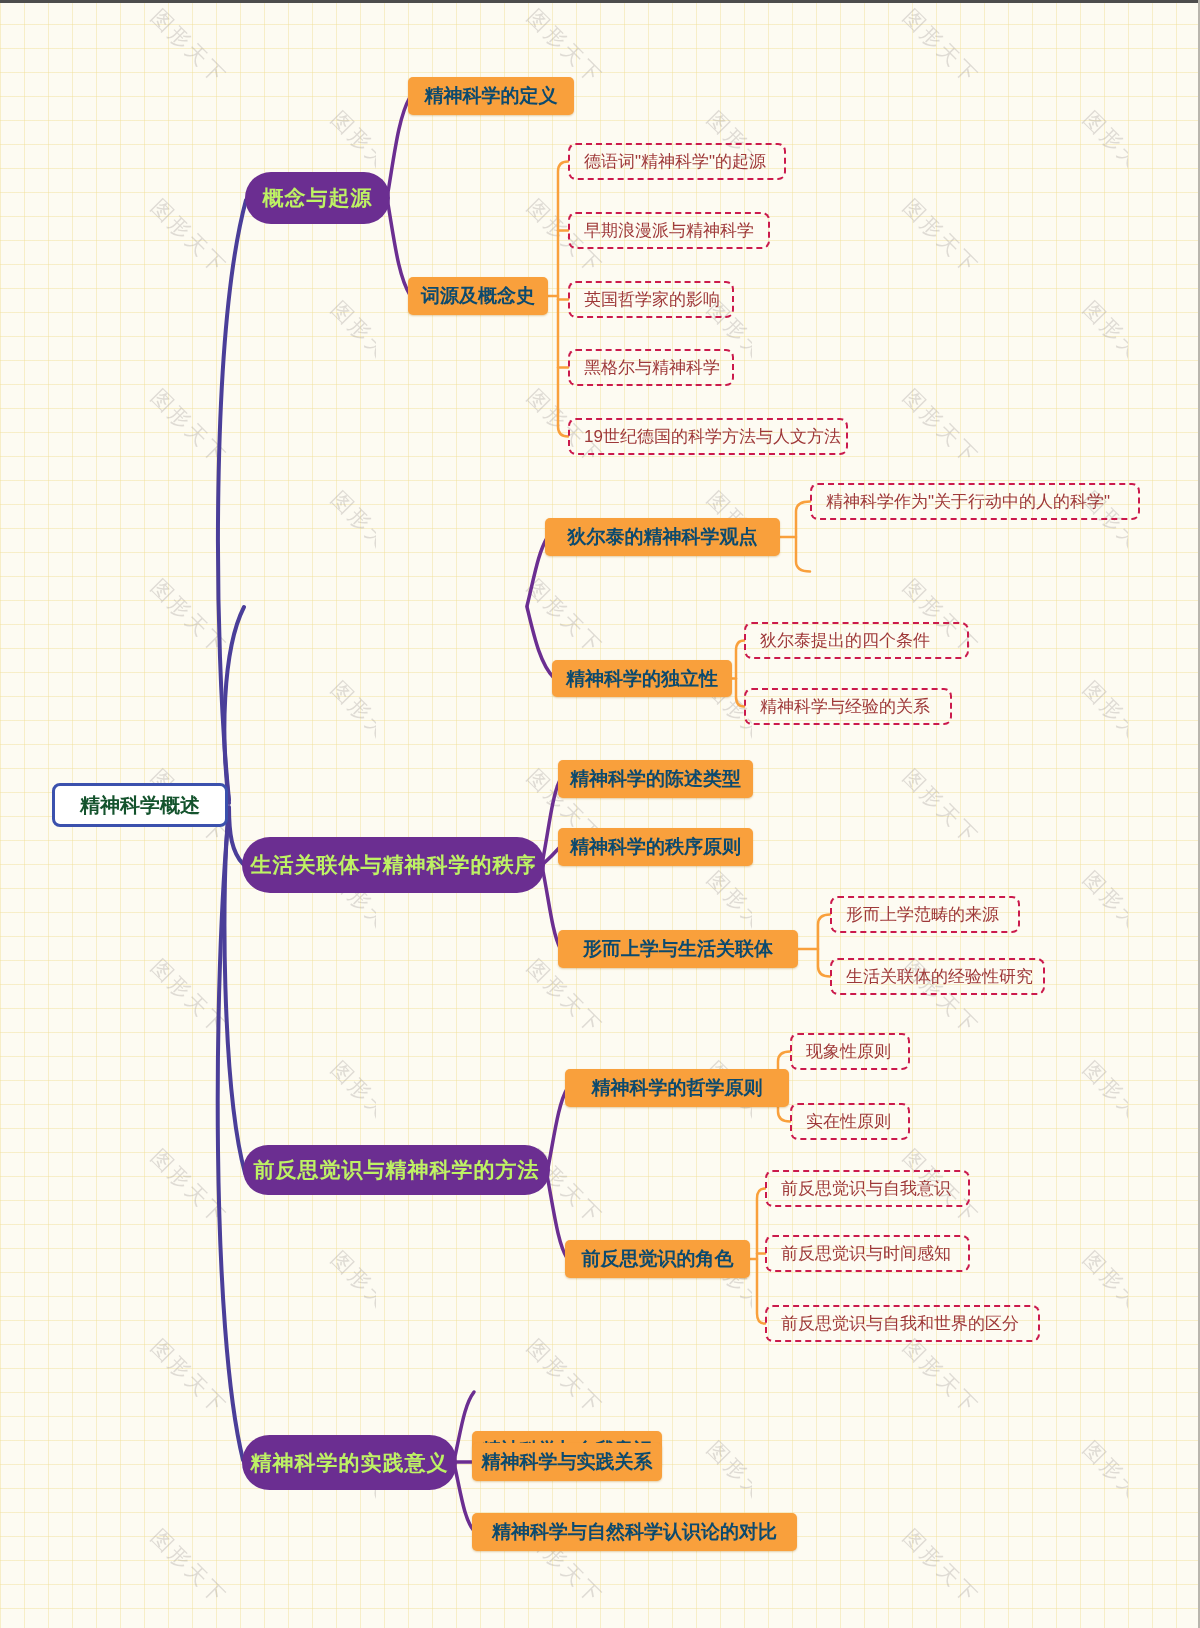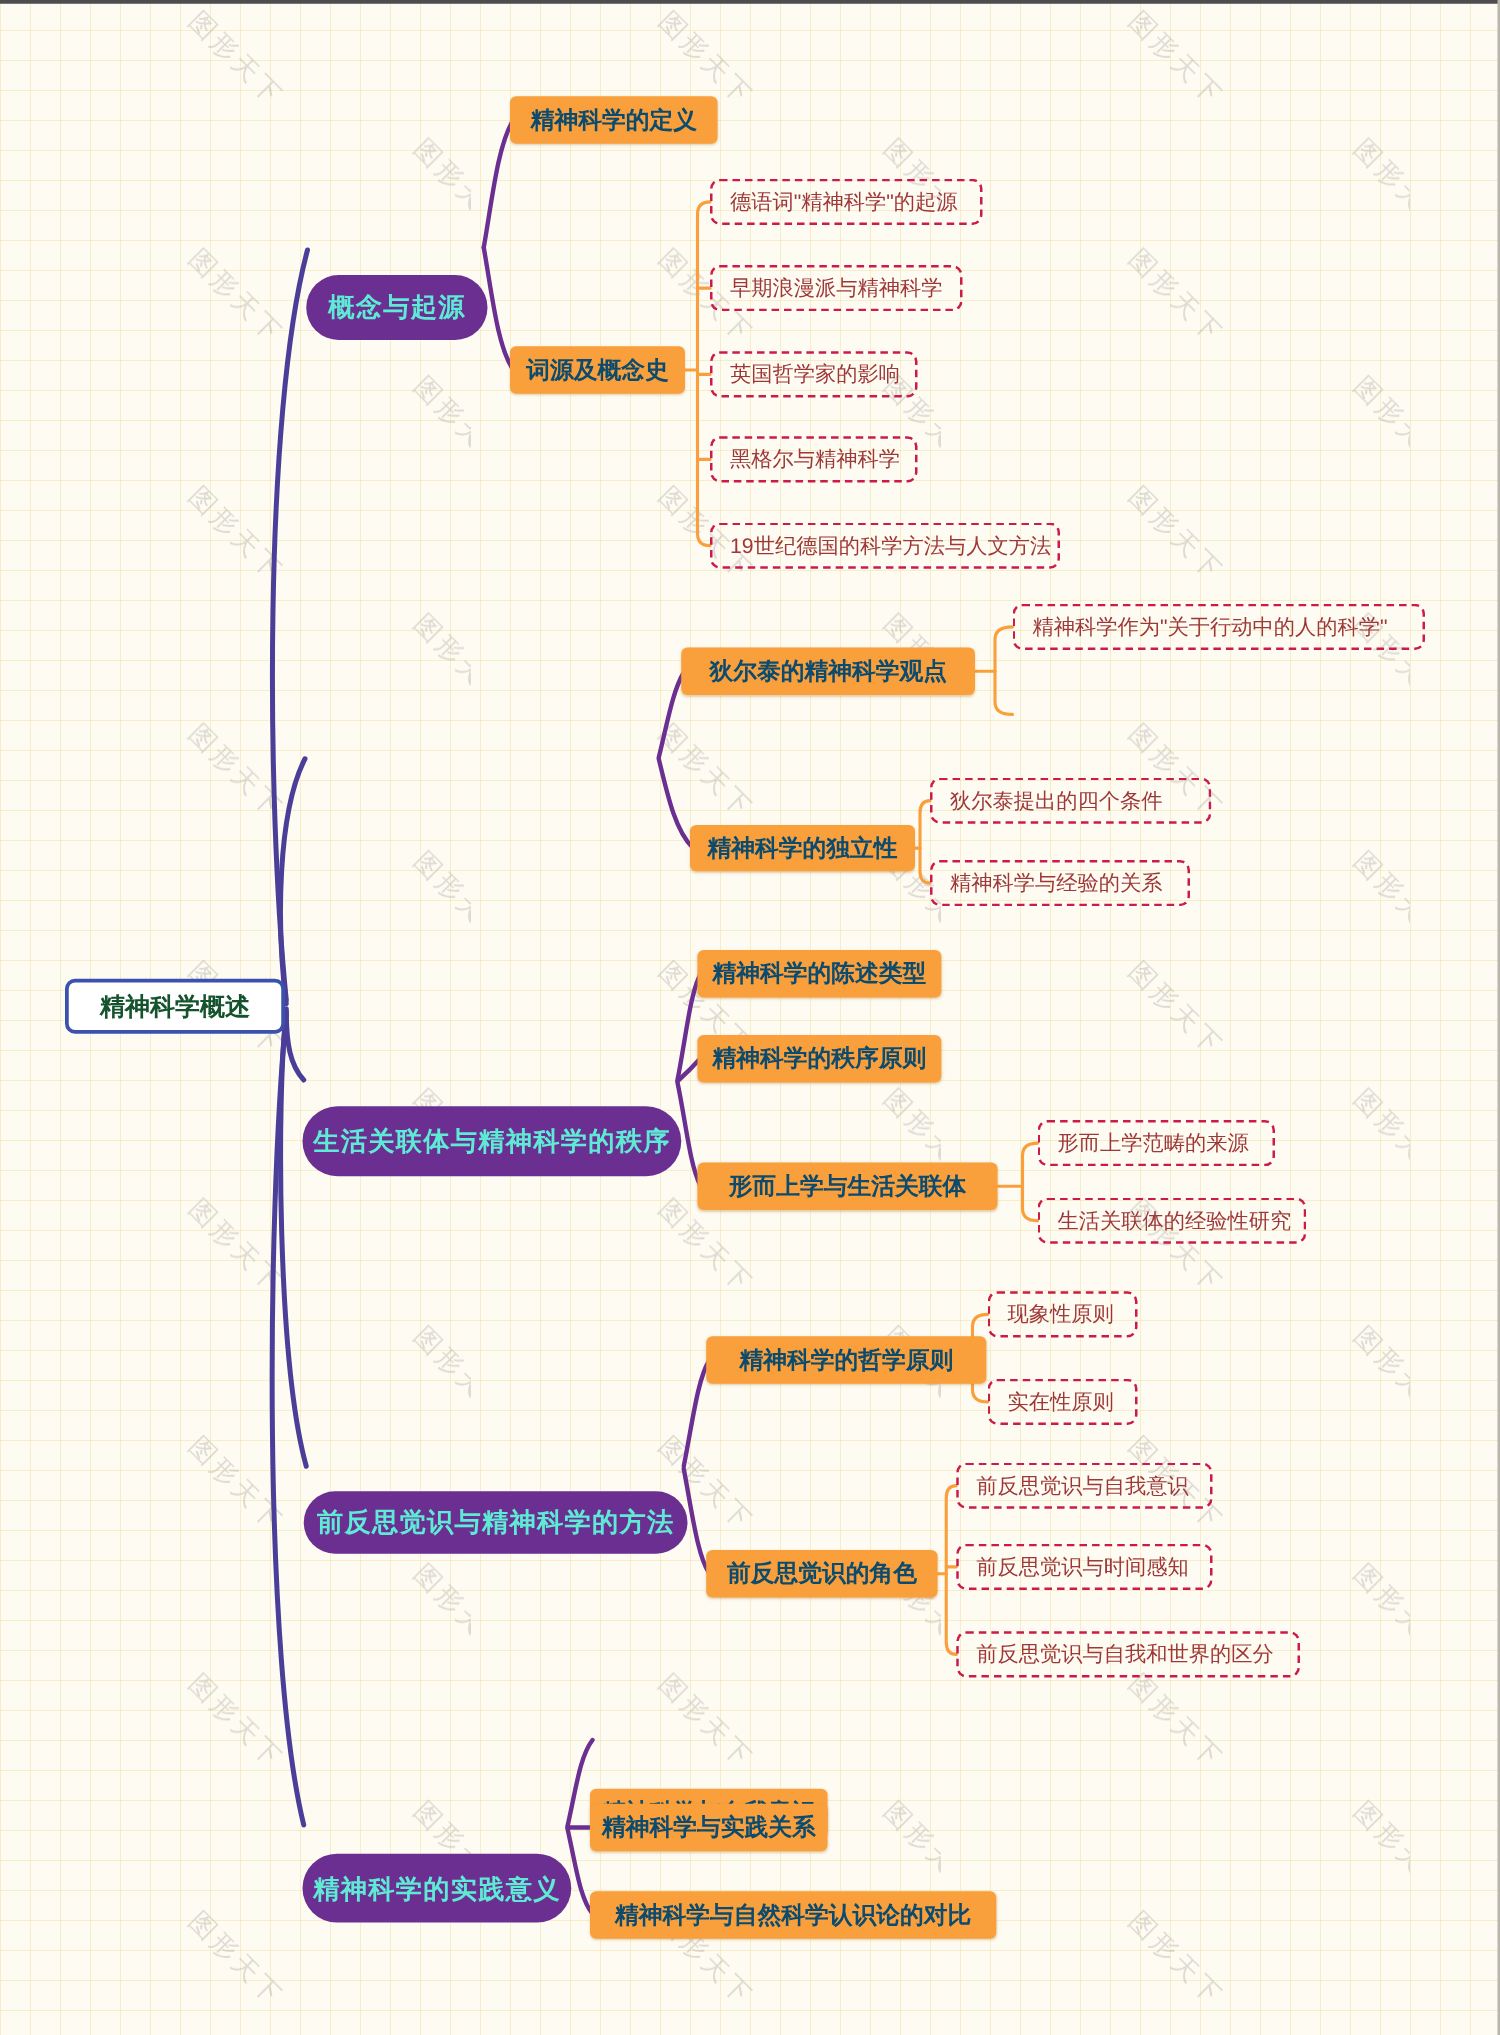--- a/index.html
+++ b/index.html
@@ -14,22 +14,22 @@
   }
   .top-edge{position:absolute;left:0;top:0;width:1200px;height:3px;background:#4d4d4d;z-index:5;}
   .right-edge{position:absolute;right:0;top:0;width:2px;height:1628px;background:#b9b6ae;z-index:5;}
   svg.wires{position:absolute;left:0;top:0;z-index:1;}
   .node{position:absolute;z-index:2;display:flex;align-items:center;box-sizing:border-box;}
   .root{
     background:#ffffff;border:3px solid #3B51AD;border-radius:8px;
     color:#14532d;font-size:20px;font-weight:bold;justify-content:center;
   }
   .l1{
-    background:#6B2E91;border-radius:29px;color:#5eead4;
-    font-size:21px;font-weight:bold;justify-content:center;letter-spacing:1px;margin-top:48px;
+    background:#6B2E91;border-radius:29px;color:#bef264;
+    font-size:21px;font-weight:bold;justify-content:center;letter-spacing:1px;
   }
   .l2{
     background:#F9A03C;border-radius:5px;color:#0c4a6e;
     font-size:19px;font-weight:bold;justify-content:center;
     box-shadow:0 1px 2px rgba(180,120,30,.35);
   }
   .l3{
     background:transparent;border:2px dashed #CB1A4C;border-radius:8px;
     color:#9E3838;font-size:17px;justify-content:flex-start;padding-left:14px;
   }

